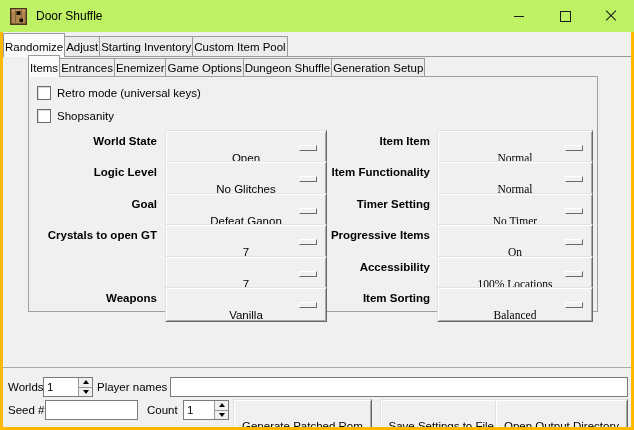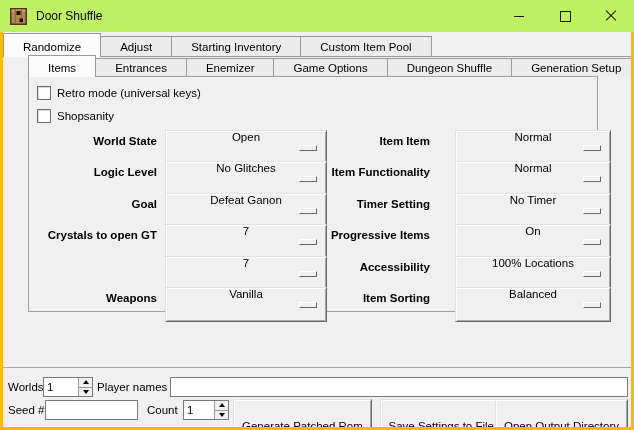--- a/index.html
+++ b/index.html
@@ -25,21 +25,21 @@
   .glyph-x { position:relative; width:12px; height:12px; }
   .glyph-x::before, .glyph-x::after { content:""; position:absolute; left:-1px; top:5px; width:14px; height:1px; background:#1a1a1a; }
   .glyph-x::before { transform:rotate(45deg); }
   .glyph-x::after  { transform:rotate(-45deg); }
 
   
   .tabs { position:absolute; display:flex; align-items:flex-end; z-index:4; }
   .tabs-outer { left:3px; top:33px; height:23px; }
   .tabs-inner { left:28px; top:55px; height:21px; }
   .tab { box-sizing:border-box; background:#ececec; border:1px solid #9a9a9a; border-bottom:none;
-         padding:0 19px; display:flex; align-items:flex-end; white-space:nowrap; }
+         padding:0 1px; display:flex; align-items:flex-end; white-space:nowrap; }
   .tab + .tab { margin-left:-1px; }
   .tabs-outer .tab { height:20px; padding-bottom:3px; }
   .tabs-inner .tab { height:18px; padding-bottom:2px; }
   .tab.selected { position:relative; z-index:6; background:#fbfbfb; margin-bottom:-1px; }
   .tabs-outer .tab.selected { height:24px; padding-bottom:4px; }
   .tabs-inner .tab.selected { height:22px; padding-bottom:3px; }
 
   .outer-panel { position:absolute; left:3px; top:56px; width:628px; height:312px; box-sizing:border-box;
                  background:#f0f0f0; border-top:1px solid #9a9a9a; border-bottom:1px solid #a7a7a7; z-index:1; }
   .inner-panel { position:absolute; left:28px; top:76px; width:570px; height:236px; box-sizing:border-box;
@@ -52,23 +52,23 @@
   .cb-label { margin-left:6px; white-space:nowrap; }
 
   
   .optrow { position:absolute; left:0; width:634px; height:23px; z-index:5; }
   .lbl { position:absolute; top:0; height:23px; line-height:23px; white-space:nowrap;font-weight:bold; }
   .lbl-left  { left:28px;  width:129px; text-align:right; }
   .lbl-right { left:318px; width:112px; text-align:right; }
   .dd { position:absolute; top:0; height:35px; box-sizing:border-box; background:#f0f0f0;
         border:1px solid; border-color:#e2e2e2 #696969 #696969 #e2e2e2;
         box-shadow: inset 1px 1px 0 #ffffff, inset -1px -1px 0 #a8a8a8;
-        display:flex; align-items:flex-start; justify-content:center; cursor:default; }
+        display:flex; align-items:flex-end; justify-content:center; cursor:default; }
   .dd-left  { left:165px; width:162px; }
-  .dd-right { left:455px; width:156px; }
+  .dd-right { left:437px; width:156px;font-family:Liberation Serif, serif; }
   .dd-val { white-space:nowrap; }
   .dd-ind { position:absolute; right:9px; top:50%; margin-top:-3px; width:16px; height:4px;
             background:#f0f0f0; border:1px solid; border-color:#fff #696969 #696969 #fff; }
 
   
   .fieldlabel { position:absolute; height:20px; line-height:20px; white-space:nowrap; z-index:5; }
   .entry { position:absolute; box-sizing:border-box; height:20px; background:#fff; border:1px solid #7a7a7a;
            padding:0 3px; font:inherit; color:#000; z-index:5; outline:none; }
   .spin { position:absolute; box-sizing:border-box; height:20px; background:#fff; border:1px solid #7a7a7a;
           display:flex; z-index:5; }

